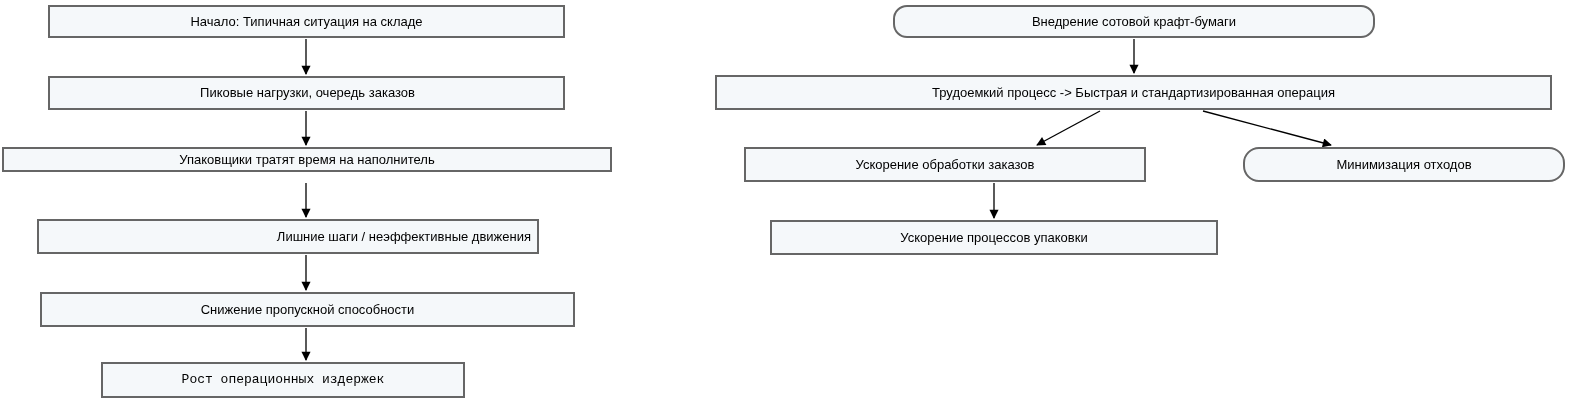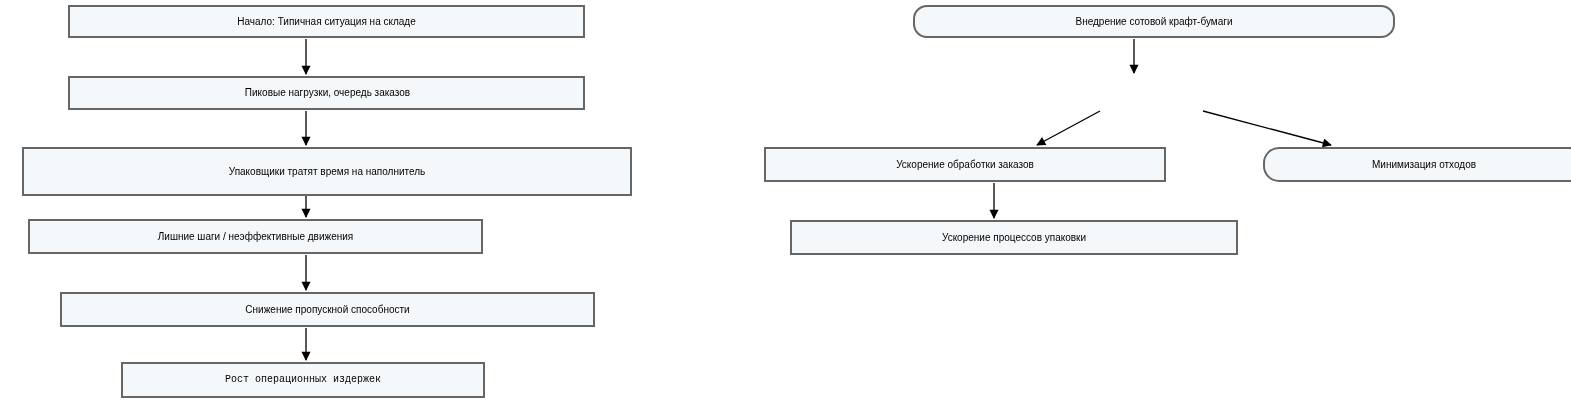--- a/index.html
+++ b/index.html
@@ -25,32 +25,31 @@
   }
   .node {
     position: absolute;
     box-sizing: border-box;
     background: #f5f8fa;
     border: 2px solid #666666;
     display: flex;
     align-items: center;
     justify-content: center;
     text-align: center;
-    font-size: 10px;
+    font-size: 13px;
     color: #000000;
     line-height: 1.2;
     padding: 0 6px;
     white-space: nowrap;
-    margin-left: 20px;
   }
   
   .n-l1 { left: 48px;  top: 5px;   width: 517px; height: 33px; }
   .n-l2 { left: 48px;  top: 76px;  width: 517px; height: 34px; padding-left: 8px; }
-  .n-l3 { left: 2px;   top: 147px; width: 610px; height: 49px; }
-  .n-l4 { left: 8px;  top: 219px; width: 455px; height: 35px; }
+  .n-l3 { left: 2px;   top: 147px; width: 610px; height: 25px; }
+  .n-l4 { left: 37px;  top: 219px; width: 502px; height: 35px; justify-content: flex-end; }
   .n-l5 { left: 40px;  top: 292px; width: 535px; height: 35px; }
   .n-l6 { left: 101px; top: 362px; width: 364px; height: 36px; font-family: Liberation Mono, monospace; }
   
   .n-r1 { left: 893px;  top: 5px;   width: 482px; height: 33px; border-radius: 14px; }
   .n-r2 { left: 715px;  top: 75px;  width: 837px; height: 35px; }
   .n-r3 { left: 744px;  top: 147px; width: 402px; height: 35px; }
   .n-r4 { left: 1243px; top: 147px; width: 322px; height: 35px; border-radius: 16px; }
   .n-r5 { left: 770px;  top: 220px; width: 448px; height: 35px; text-align: center; }
 </style>
 </head>
@@ -92,20 +91,23 @@
   <div class="node n-l5">
     <span>Снижение пропускной способности</span>
   </div>
   <div class="node n-l6">
     <span>Рост операционных издержек</span>
   </div>
 
   <div class="node n-r1">
     <span>Внедрение сотовой крафт-бумаги</span>
   </div>
+  <div class="node n-r2">
+    <span>Трудоемкий процесс -&gt; Быстрая и стандартизированная операция</span>
+  </div>
   <div class="node n-r3">
     <span>Ускорение обработки заказов</span>
   </div>
   <div class="node n-r4">
     <span>Минимизация отходов</span>
   </div>
   <div class="node n-r5">
     <span>Ускорение процессов упаковки</span>
   </div>
 

